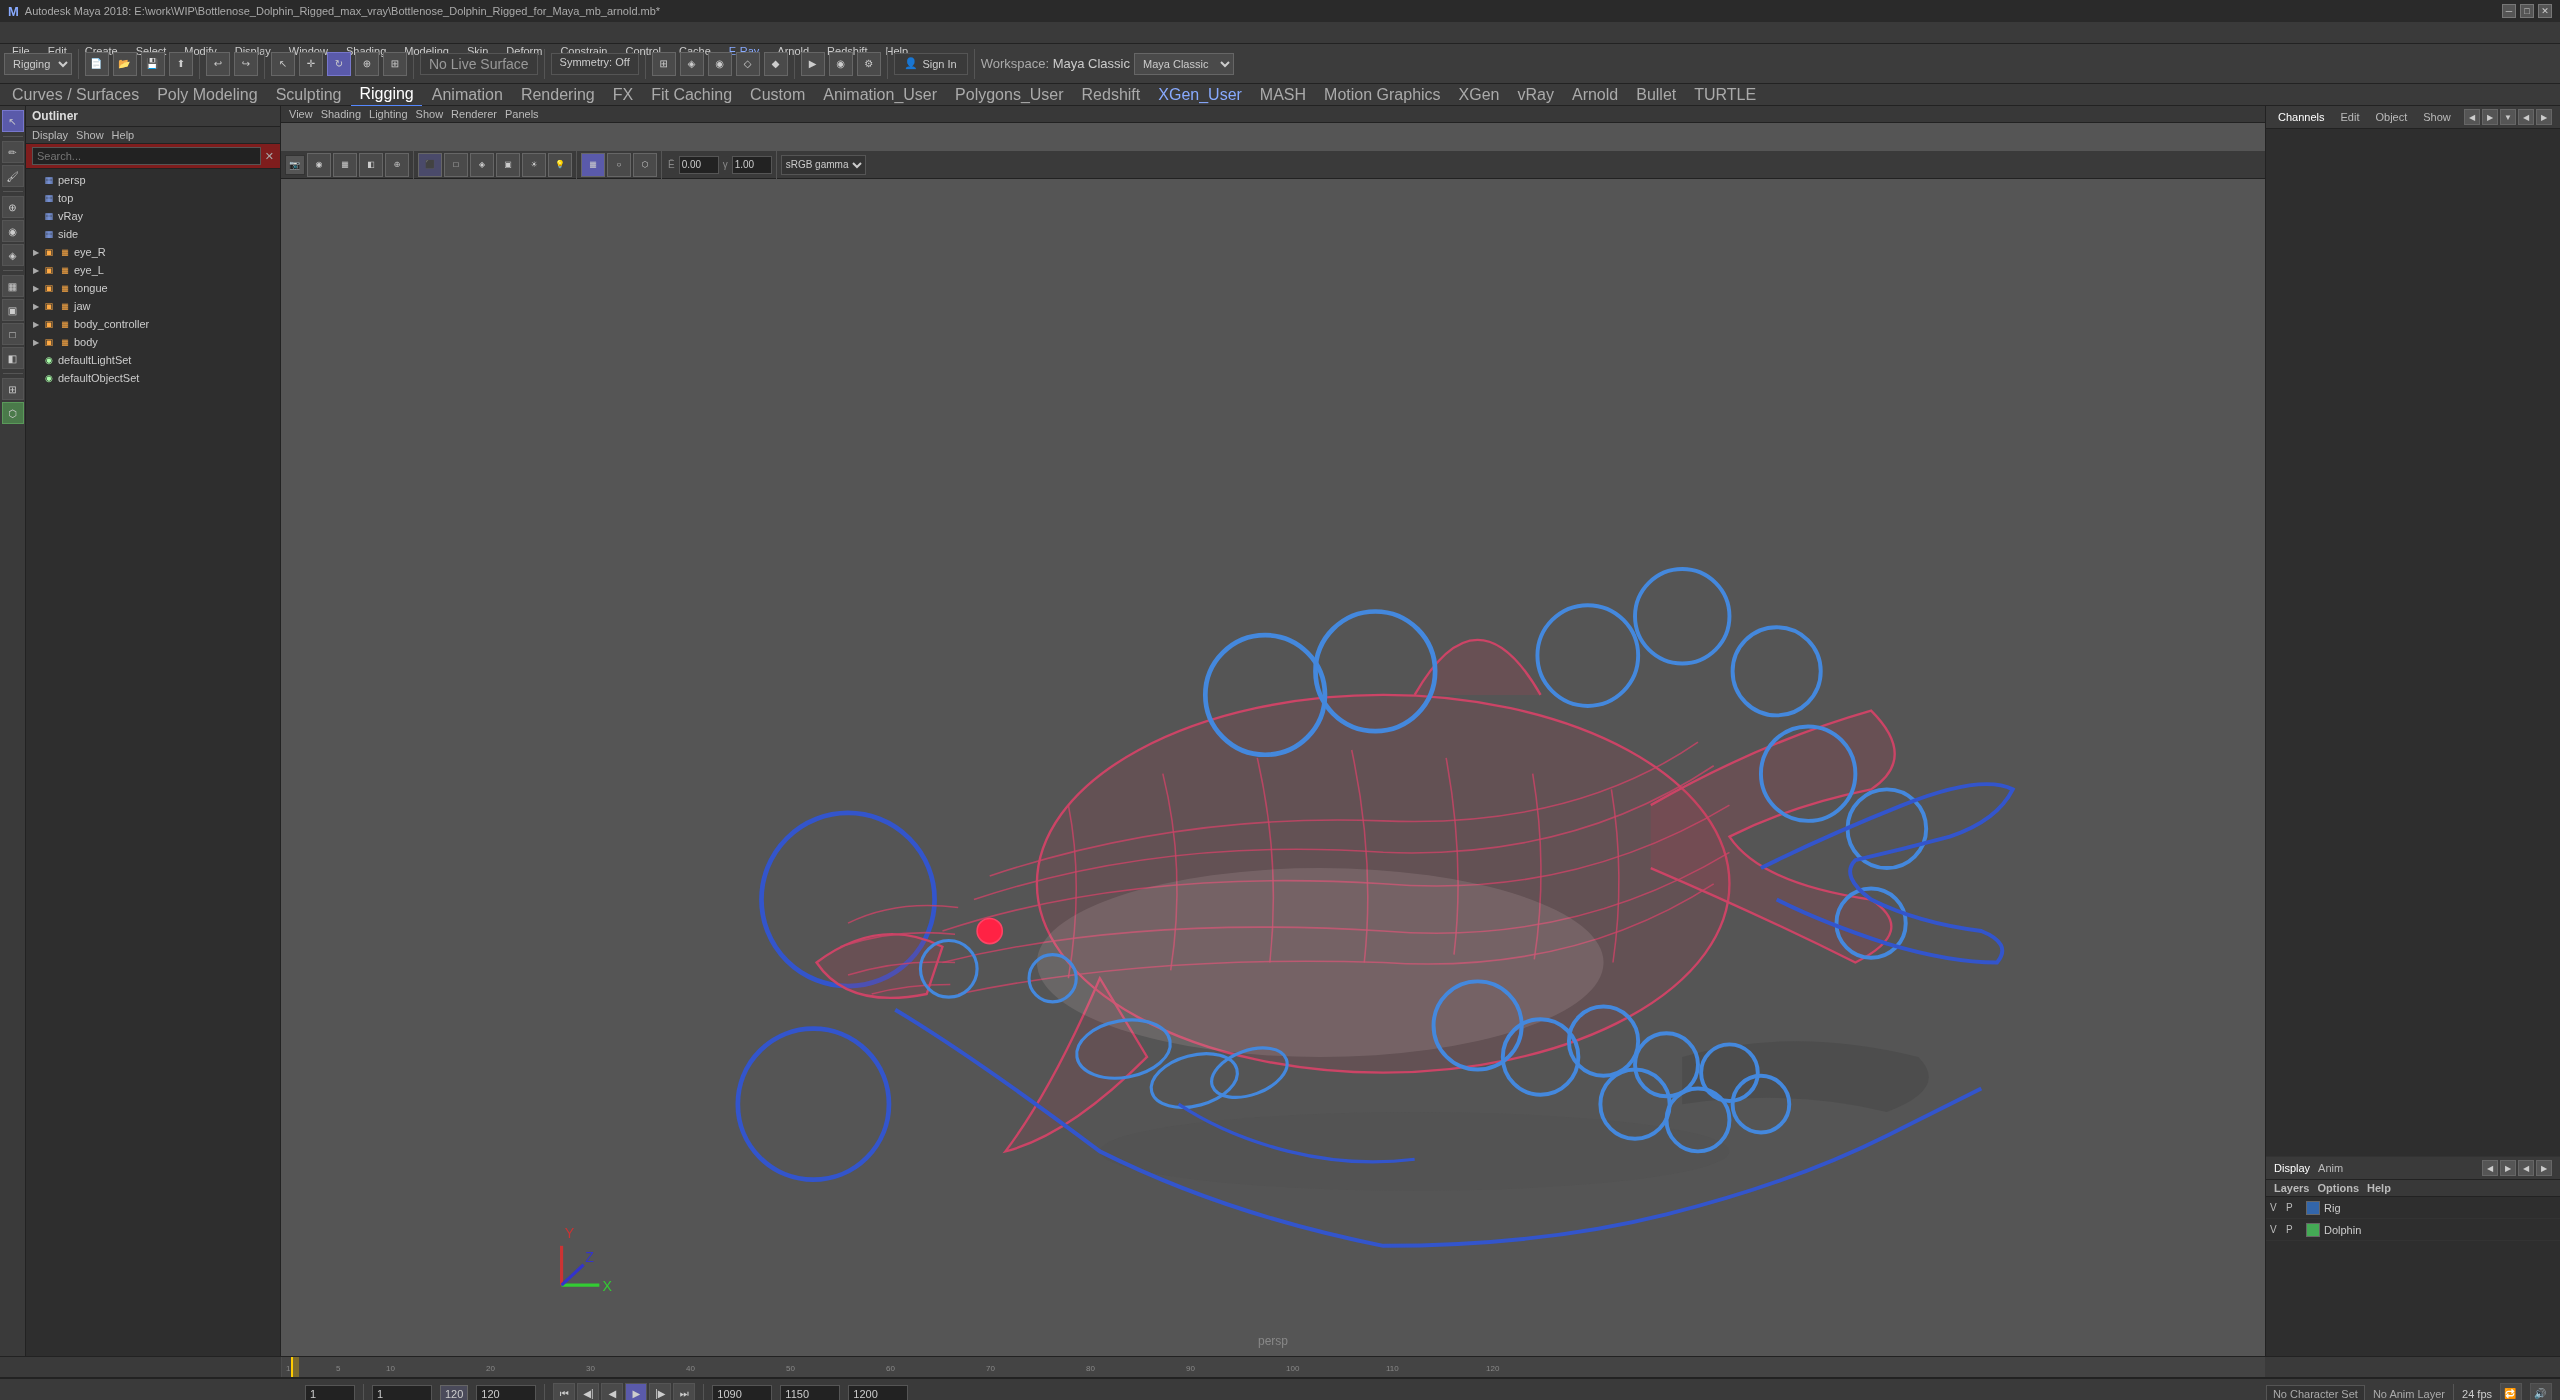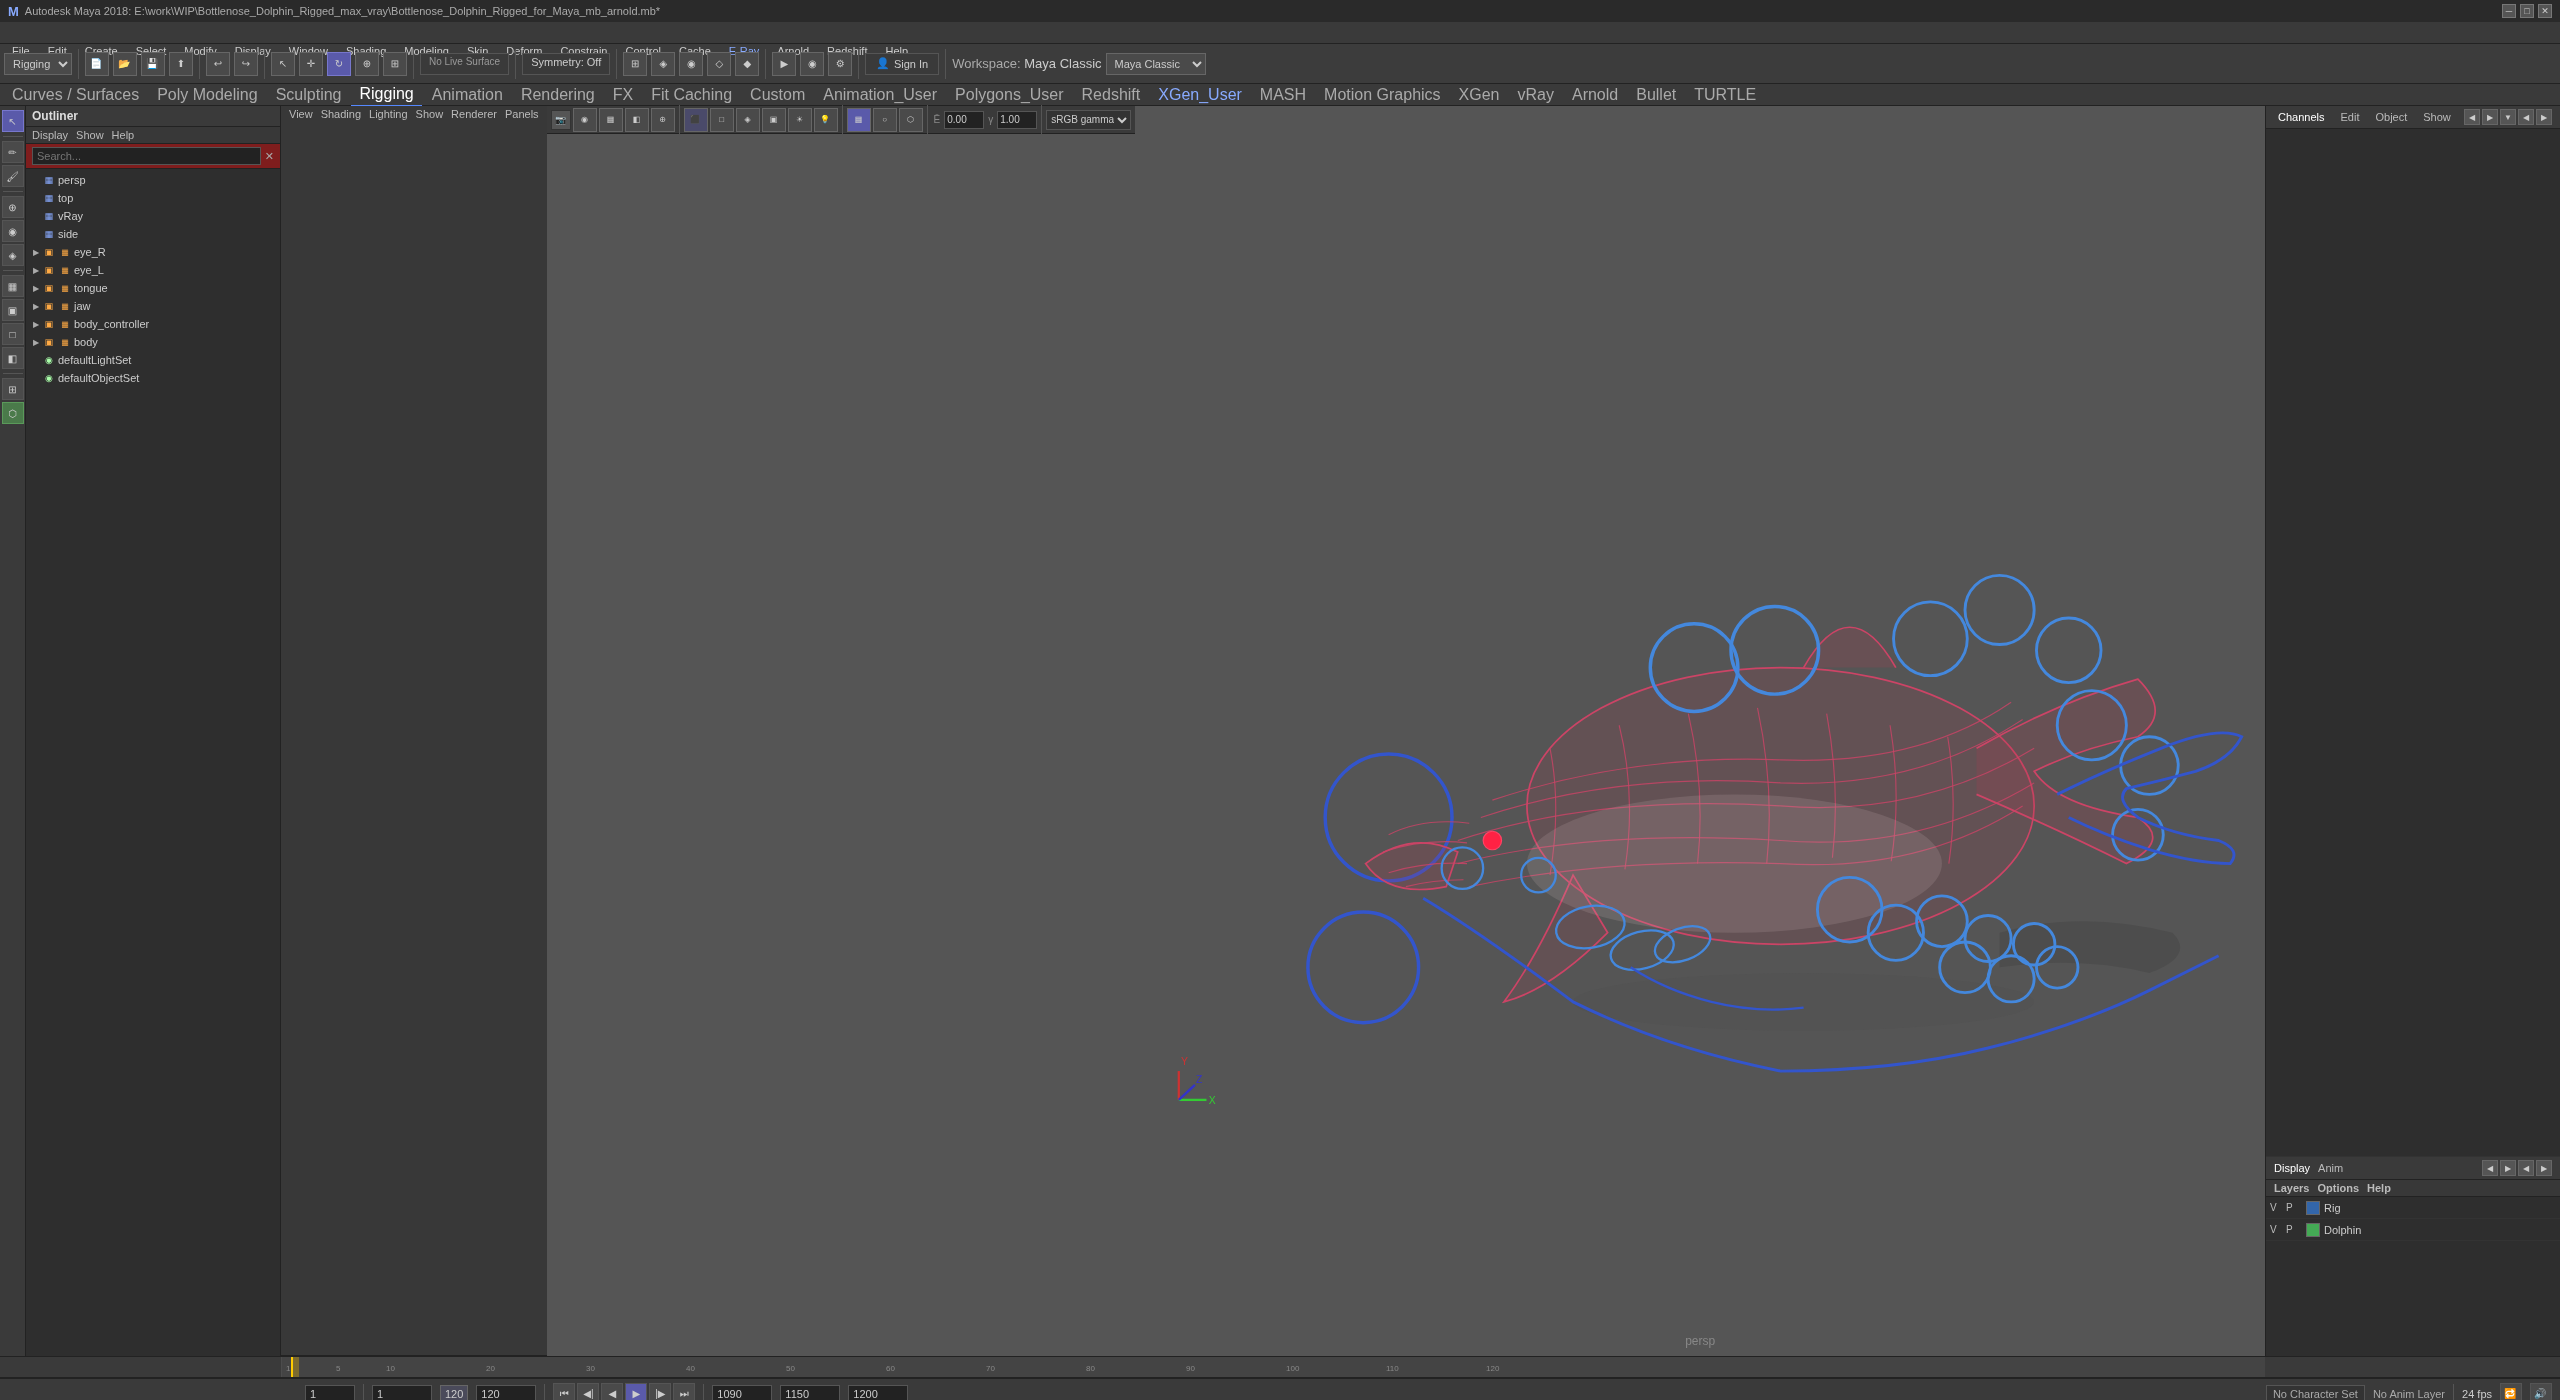--- a/index.html
+++ b/index.html
@@ -103,21 +103,21 @@
       display: flex;
       align-items: center;
       justify-content: center;
       color: #ccc;
       font-size: 10px;
     }
     .no-live-surface {
       background: #3a3a3a;
       border: 1px solid #555;
       color: #999;
-      font-size: 10px;
+      font-size: 14px;
       padding: 2px 8px;
       height: 22px;
     }
     .symmetry-btn {
       background: #3a3a3a;
       border: 1px solid #555;
       color: #ccc;
       font-size: 11px;
       padding: 2px 8px;
       height: 22px;
@@ -274,21 +274,22 @@
     .icon-mesh { color: #88aaff; }
     .icon-group { color: #ffaa44; }
     .icon-set { color: #aaffaa; }
 
     
     #viewport {
       flex: 1;
       background: #555555;
       position: relative;
       display: flex;
-      flex-direction: row;
+      flex-direction: column;
+      gap: 28px;
     }
     #viewport-toolbar {
       height: 28px;
       background: #3a3a3a;
       display: flex;
       align-items: center;
       padding: 0 4px;
       gap: 2px;
       border-bottom: 1px solid #222;
     }

